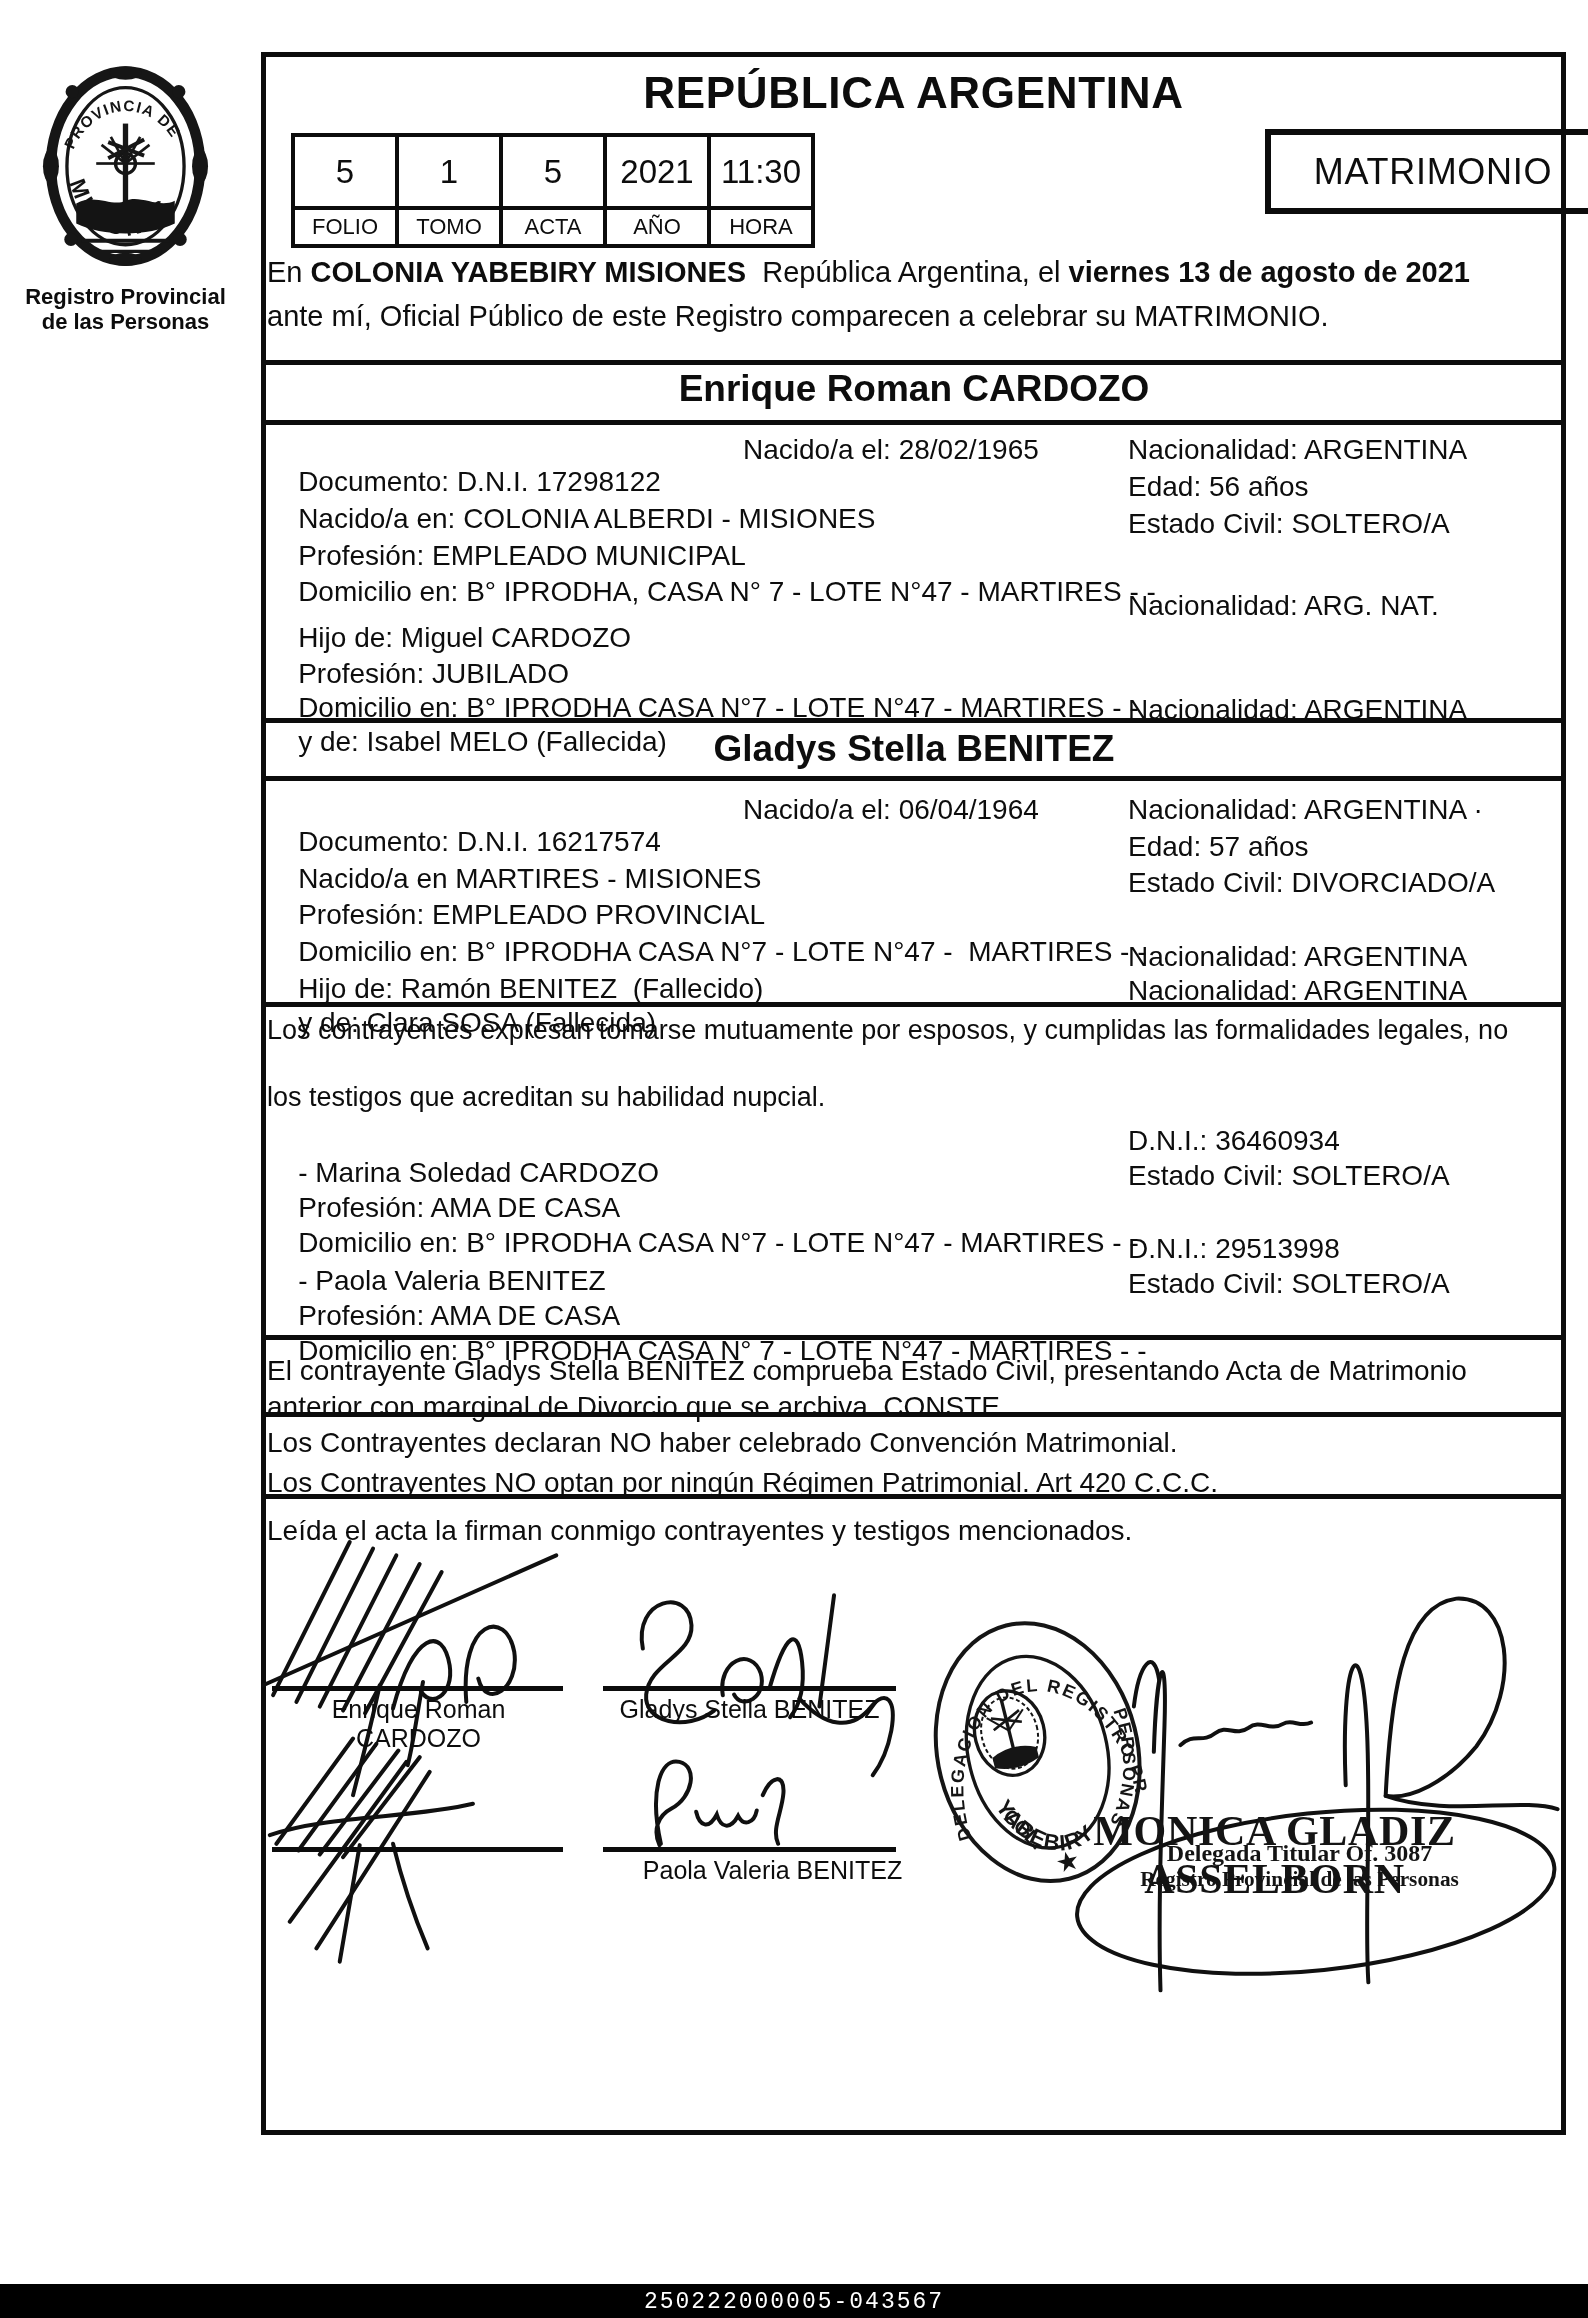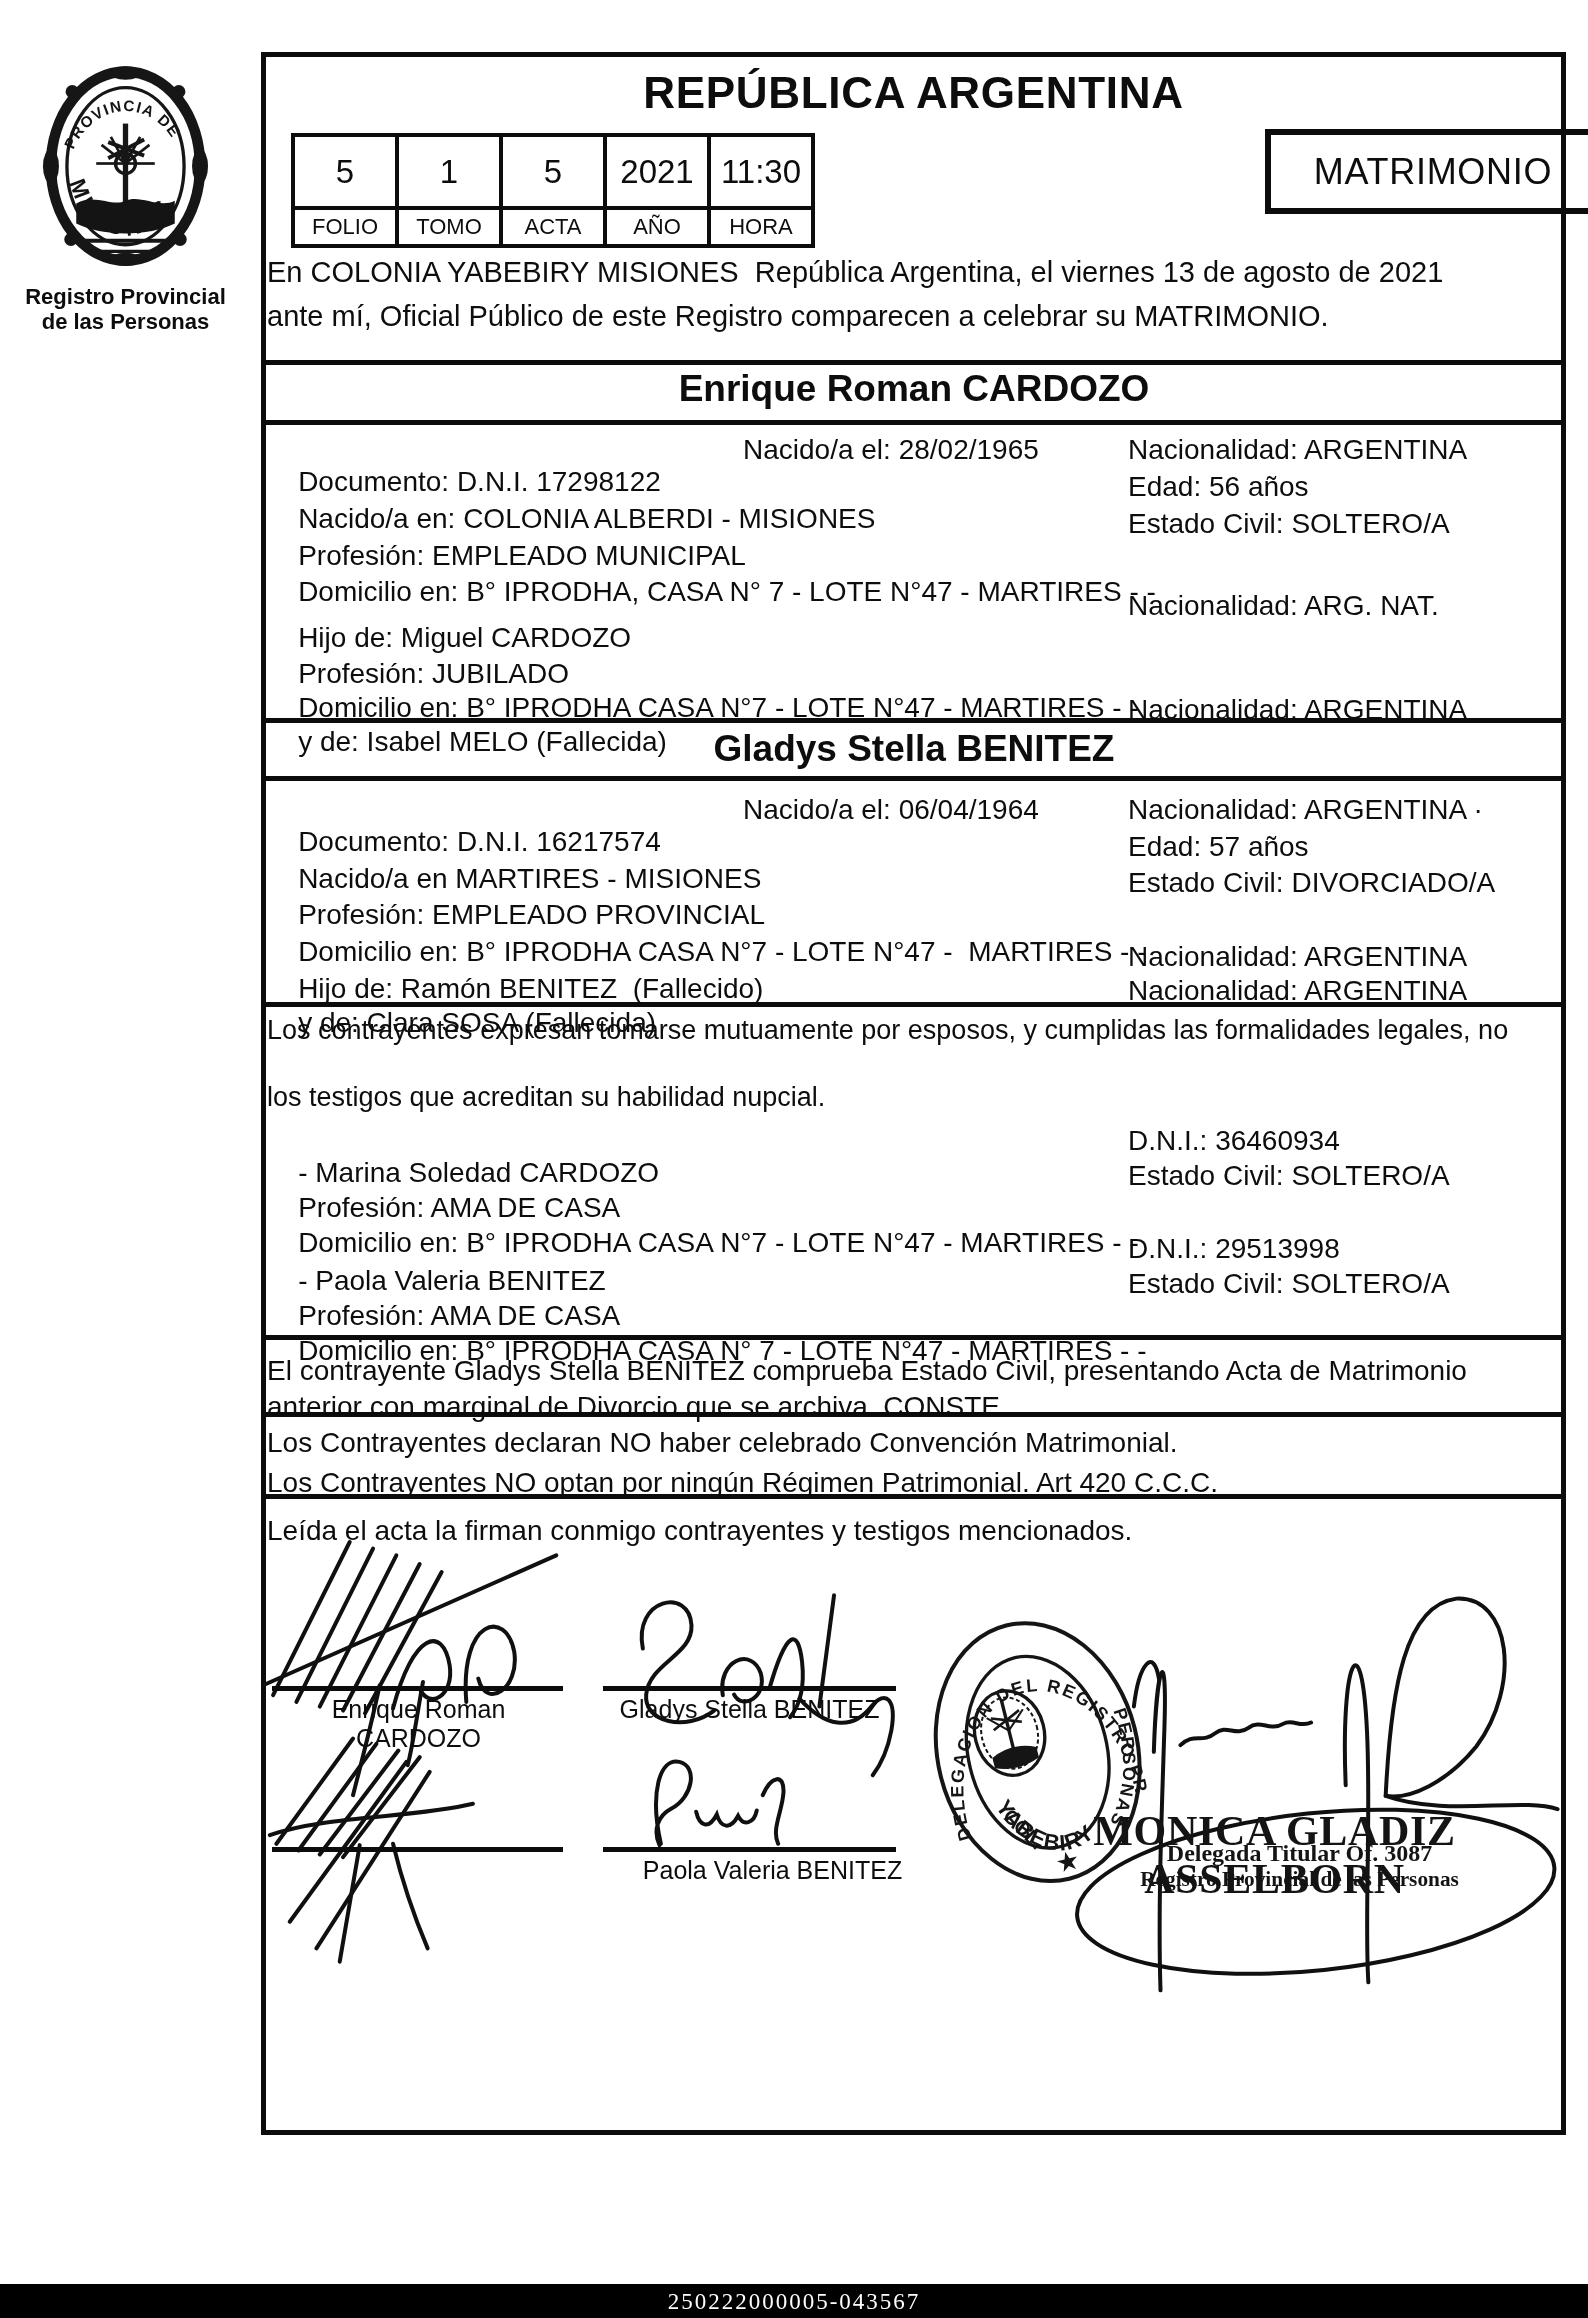--- a/index.html
+++ b/index.html
@@ -13,34 +13,34 @@
   .reg-table{position:absolute;left:291px;top:133px;border-collapse:collapse;background:#fff}
   .reg-table td{border:4.7px solid #0c0c0c;text-align:center;vertical-align:middle}
   .reg-table tr.vals td{width:98px;height:67px;font-size:33px}
   .reg-table tr.labs td{height:32px;font-size:22px}
   .act-box{position:absolute;left:1265px;top:129px;width:336px;height:85px;
            border:6px solid #0c0c0c;box-sizing:border-box;display:flex;
            align-items:center;justify-content:center;font-size:36px;letter-spacing:0.7px}
   .textline{position:absolute;left:267px;width:1294px;font-size:29px;white-space:pre}
   .row{position:absolute;left:267px;width:1294px;font-size:28px;white-space:pre}
   .para{position:absolute;left:267px;width:1294px;font-size:27px;white-space:pre}
-  .b{font-weight:400}
+  .b{font-weight:700}
   .c-mid{position:absolute;left:476px;top:0;white-space:pre}
   .c-right{position:absolute;left:861px;top:0;white-space:pre}
   .sec-title{position:absolute;left:267px;width:1294px;text-align:center;
              font-size:37px;font-weight:700}
   .sigline{position:absolute;height:4.7px;background:#0c0c0c}
   .siglabel{position:absolute;width:293px;text-align:center;font-size:25px}
   .stamp-text{position:absolute;text-align:center;font-family:"Liberation Serif",serif;
               font-weight:700;color:#141414}
   .emblem-caption{position:absolute;left:12px;top:284px;width:227px;text-align:center;
                   font-size:22px;font-weight:700;line-height:25px}
   .footer-bar{position:absolute;left:0;top:2284px;width:1588px;height:35px;background:#000;
               display:flex;align-items:center;justify-content:center}
-  .footer-code{color:#fff;font-size:23px;letter-spacing:2px;font-family:Liberation Serif, serif}
+  .footer-code{color:#fff;font-size:23px;letter-spacing:2px;font-family:Liberation Mono, monospace}
   svg{position:absolute}
   svg .ink{stroke:#101010;stroke-width:6;fill:none;stroke-linecap:round}
 </style>
 </head>
 <body>
 
 <div id="page">
 
   <svg style="left:32px;top:65px" width="187" height="213" viewBox="0 0 280 320">
     <ellipse cx="140" cy="152" rx="112" ry="142" fill="none" stroke="#161616" stroke-width="16"></ellipse>

